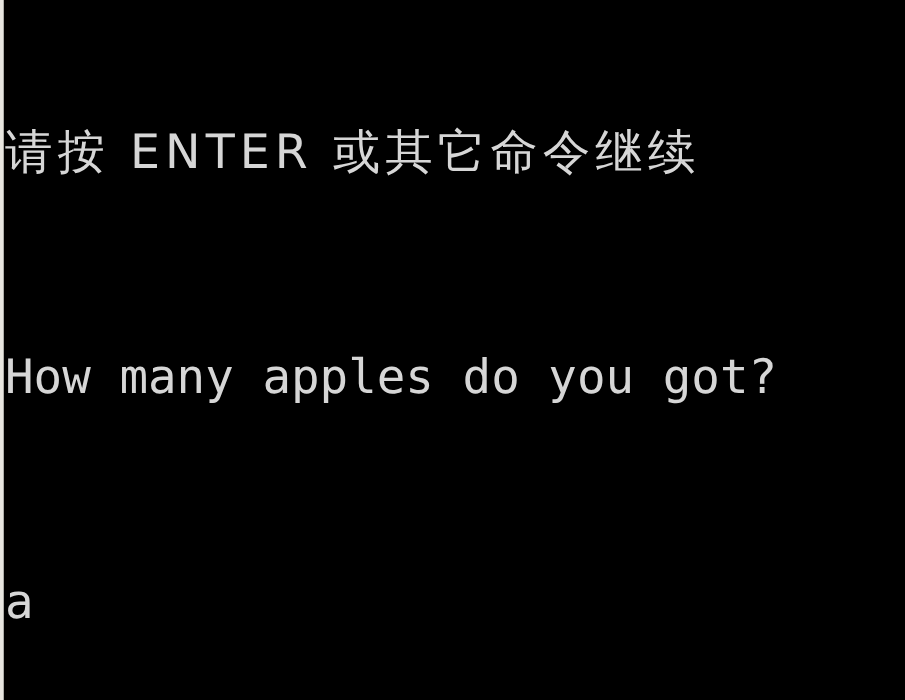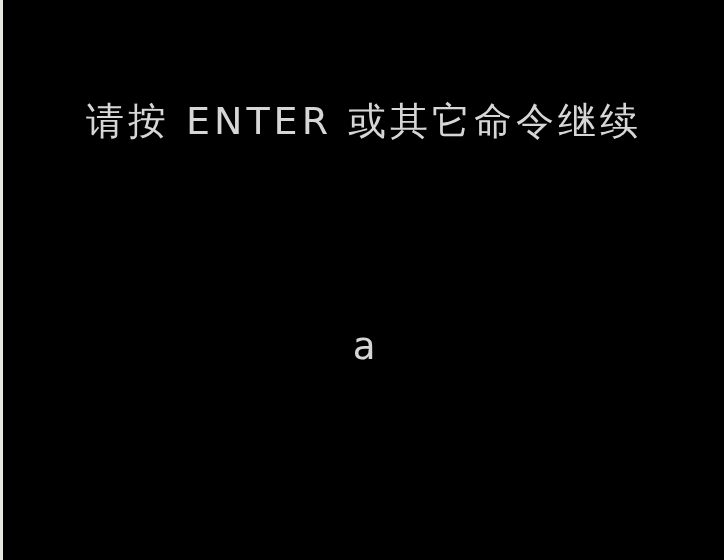--- a/index.html
+++ b/index.html
@@ -34,38 +34,38 @@
     left: 4px;
     top: -36px;       
     right: 0;
     white-space: pre;
   }
   .line {
     height: 45px;
     line-height: 45px;
     white-space: pre;
     letter-spacing: 0px;
-    text-align: center;
   }
   .cjk {
     font-family: "DejaVu Sans", sans-serif;
     letter-spacing: 4px;
   }
 </style>
 </head>
 <body>
 
 <div id="terminal">
 
   <div id="left-edge"></div>
 
   <div id="screen">
 
     <div class="line"><span class="cjk">请按 ENTER 或其它命令继续</span></div>
 
+    <div class="line"><span>How many apples do you got?</span></div>
 
     <div class="line"><span>a</span></div>
 
     
 
     
 
     
 
     

